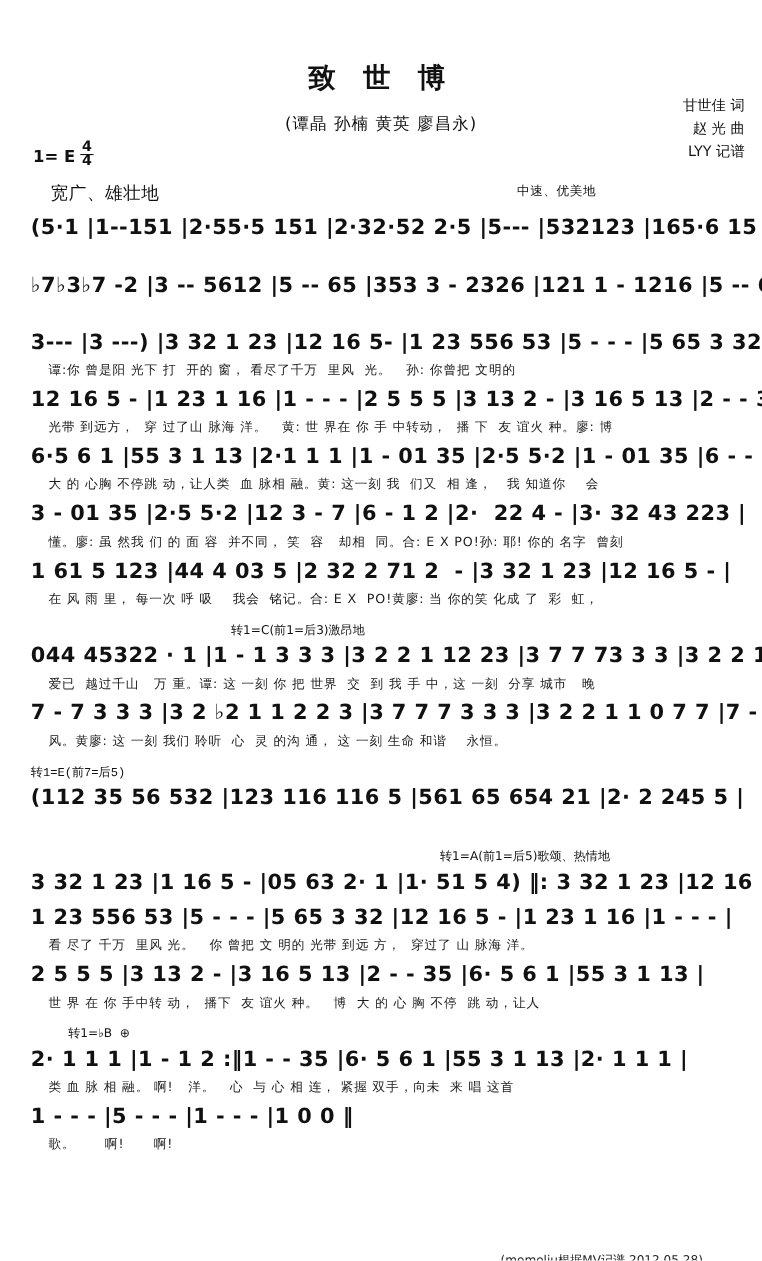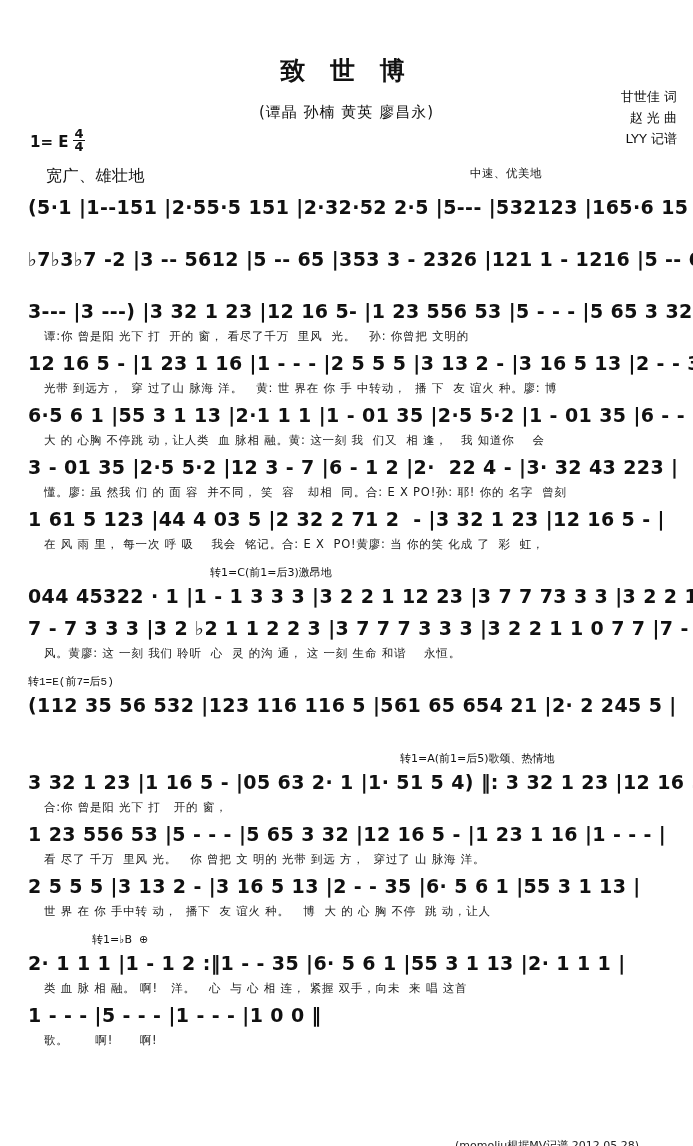--- a/index.html
+++ b/index.html
@@ -127,21 +127,21 @@
     white-space: pre;
     height: 17px;
     display: flex;
     align-items: center;
     color: #111;
     margin-top: 10px;
   }
   .anno.indent-a { padding-left: 210px; }
   .anno.indent-b { padding-left: 28px; font-family: Liberation Mono, monospace; }
   .anno.indent-c { padding-left: 400px; }
-  .anno.indent-d { padding-left: 92px; }
+  .anno.indent-d { padding-left: 62px; }
 
   .footer {
     position: absolute;
     left: 455px;
     top: 1122px;
     font-size: 11px;
     color: #222;
     white-space: nowrap;
   }
 </style>
@@ -195,34 +195,34 @@
         <div class="notes">3 - 01 35 |2·5 5·2 |12 3 - 7 |6 - 1 2 |2·  22 4 - |3· 32 43 223 |</div>
         <div class="lyrics">懂。廖: 虽 然我 们 的 面 容  并不同， 笑  容   却相  同。合: E X PO!孙: 耶! 你的 名字  曾刻</div>
       </div>
       <div class="system">
         <div class="notes">1 61 5 123 |44 4 03 5 |2 32 2 71 2  - |3 32 1 23 |12 16 5 - |</div>
         <div class="lyrics">在 风 雨 里， 每一次 呼 吸    我会  铭记。合: E X  PO!黄廖: 当 你的笑 化成 了  彩  虹，</div>
       </div>
       <div class="system">
         <div class="anno indent-a">转1=C(前1=后3)激昂地</div>
         <div class="notes">044 45322 · 1 |1 - 1 3 3 3 |3 2 2 1 12 23 |3 7 7 73 3 3 |3 2 2 1 1 5 |</div>
+        <div class="lyrics">爱已  越过千山   万 重。谭: 这 一刻 你 把 世界  交  到 我 手 中，这 一刻  分享 城市   晚</div>
       </div>
       <div class="system">
         <div class="notes">7 - 7 3 3 3 |3 2 ♭2 1 1 2 2 3 |3 7 7 7 3 3 3 |3 2 2 1 1 0 7 7 |7 - - - |</div>
         <div class="lyrics">风。黄廖: 这 一刻 我们 聆听  心  灵 的沟 通， 这 一刻 生命 和谐    永恒。</div>
       </div>
       <div class="system">
         <div class="anno indent-b">转1=E(前7=后5)</div>
         <div class="notes">(112 35 56 532 |123 116 116 5 |561 65 654 21 |2· 2 245 5 |</div>
         <div class="lyrics"></div>
       </div>
       <div class="system">
         <div class="anno indent-c">转1=A(前1=后5)歌颂、热情地</div>
         <div class="notes">3 32 1 23 |1 16 5 - |05 63 2· 1 |1· 51 5 4) ‖: 3 32 1 23 |12 16 5- |</div>
-        <div class="lyrics">合:你 曾是阳 光下 打   开的 窗，</div>
       </div>
       <div class="system">
         <div class="notes">1 23 556 53 |5 - - - |5 65 3 32 |12 16 5 - |1 23 1 16 |1 - - - |</div>
         <div class="lyrics">看 尽了 千万  里风 光。   你 曾把 文 明的 光带 到远 方，  穿过了 山 脉海 洋。</div>
       </div>
       <div class="system">
         <div class="notes">2 5 5 5 |3 13 2 - |3 16 5 13 |2 - - 35 |6· 5 6 1 |55 3 1 13 |</div>
         <div class="lyrics">世 界 在 你 手中转 动，  播下  友 谊火 种。   博  大 的 心 胸 不停  跳 动，让人</div>
       </div>
       <div class="system">

